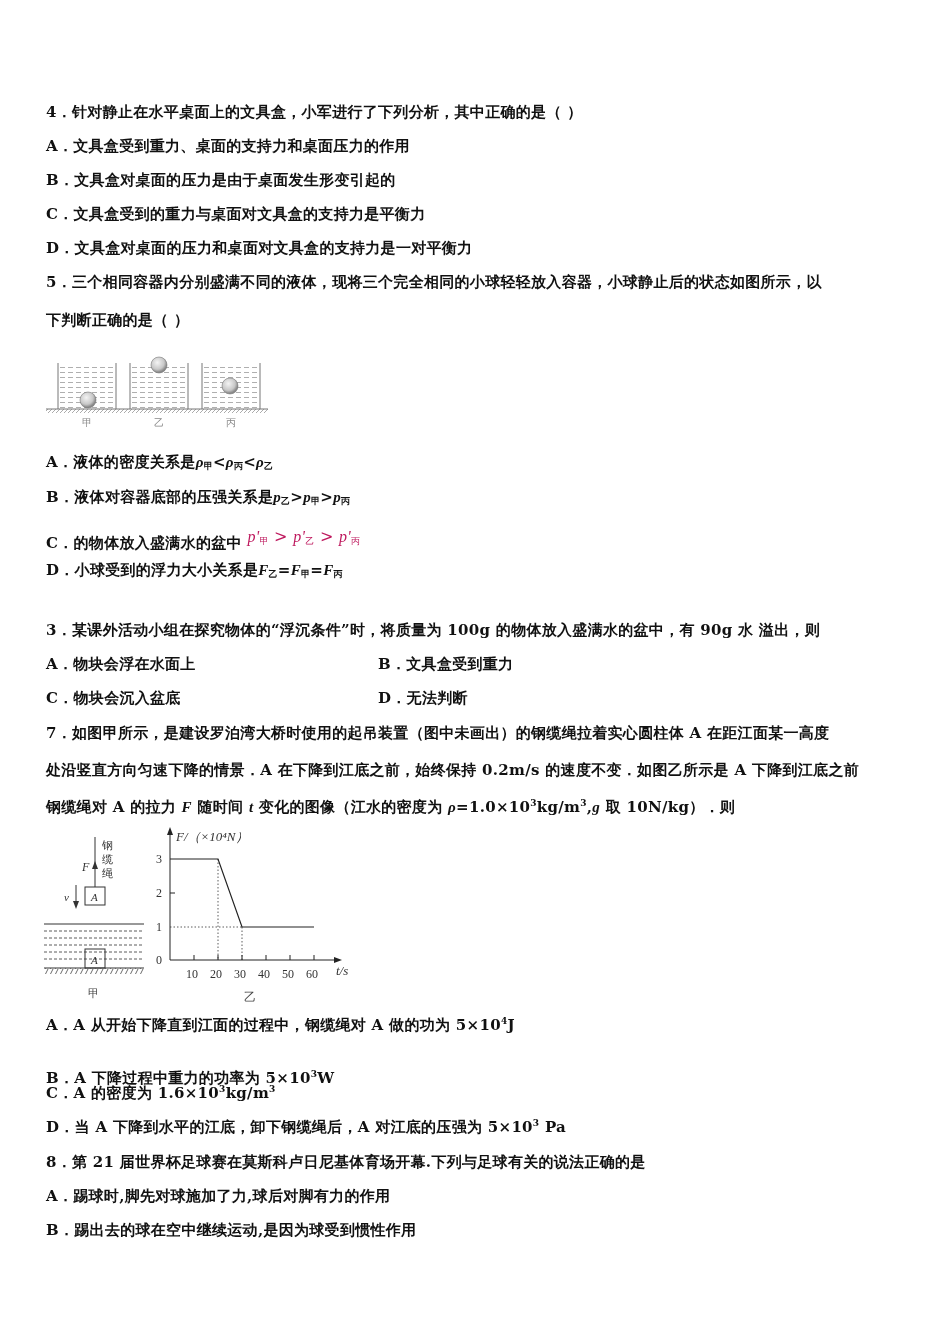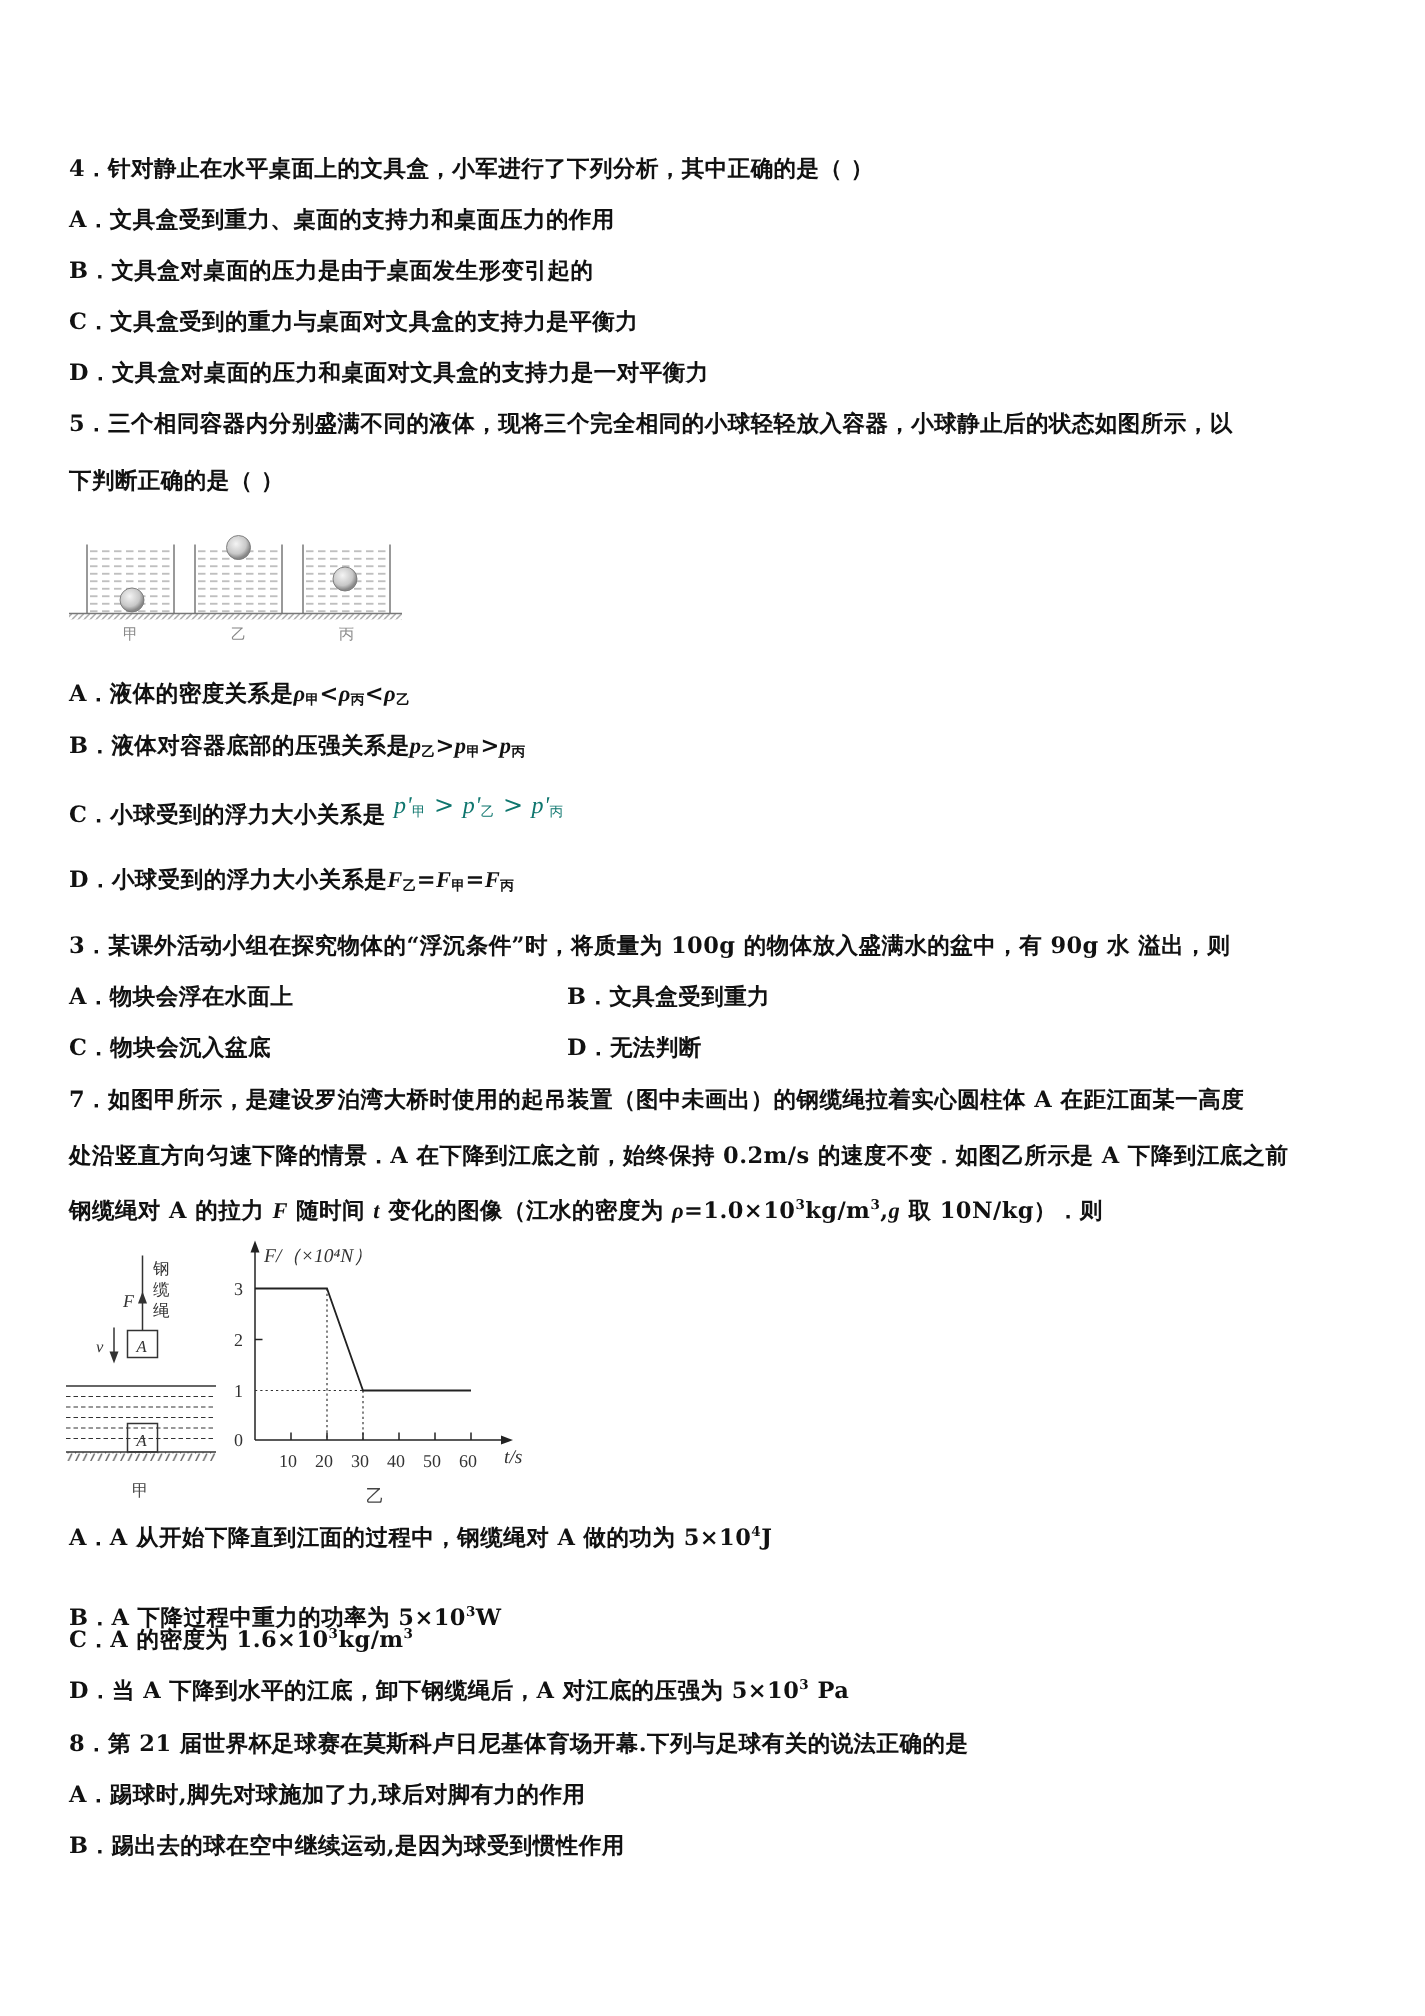--- a/index.html
+++ b/index.html
@@ -10,21 +10,21 @@
   }
   .line {
     position: absolute; left: 46px;
     font-size: 15px; font-weight: bold; line-height: 20px;
     white-space: nowrap; letter-spacing: 0.3px; text-align: right;
   }
   .opt-col2 { left: 378px; }
   .math { font-style: italic; font-family: "Liberation Serif", serif; }
   .sub { font-size: 9px; font-style: normal; vertical-align: -2px; }
   sup { font-size: 9px; vertical-align: 6px; line-height: 0; }
-  .light { font-weight: normal; color: #0f766e; font-size: 16px; }
+  .light { font-weight: normal; color: #be185d; font-size: 16px; }
   svg text { font-family: "Liberation Serif", serif; }
 </style>
 </head>
 <body>
 
 <div class="line" style="top:102px">4．针对静止在水平桌面上的文具盒，小军进行了下列分析，其中正确的是（    ）</div>
 <div class="line" style="top:136px">A．文具盒受到重力、桌面的支持力和桌面压力的作用</div>
 <div class="line" style="top:170px">B．文具盒对桌面的压力是由于桌面发生形变引起的</div>
 <div class="line" style="top:204px">C．文具盒受到的重力与桌面对文具盒的支持力是平衡力</div>
 <div class="line" style="top:238px">D．文具盒对桌面的压力和桌面对文具盒的支持力是一对平衡力</div>
@@ -75,24 +75,24 @@
   <text x="182" y="81" font-size="10" fill="#888">丙</text>
 </svg>
 
 <div class="line" style="top:452px">
   <span>A．液体的密度关系是</span><span class="math">ρ</span><span class="sub">甲</span><span>&lt;</span><span class="math">ρ</span><span class="sub">丙</span><span>&lt;</span><span class="math">ρ</span><span class="sub">乙</span>
 </div>
 <div class="line" style="top:487px">
   <span>B．液体对容器底部的压强关系是</span><span class="math">p</span><span class="sub">乙</span><span>&gt;</span><span class="math">p</span><span class="sub">甲</span><span>&gt;</span><span class="math">p</span><span class="sub">丙</span>
 </div>
 <div class="line" style="top:533px">
-  <span>C．小球受到的浮力大小关系是</span>
+  <span>C．的物体放入盛满水的盆中</span>
   <span class="light" style="position:relative;top:-6px"><span class="math">p'</span><span class="sub">甲</span> <span>&gt;</span> <span class="math">p'</span><span class="sub">乙</span> <span>&gt;</span> <span class="math">p'</span><span class="sub">丙</span></span>
 </div>
-<div class="line" style="top:576px">
+<div class="line" style="top:560px">
   <span>D．小球受到的浮力大小关系是</span><span class="math">F</span><span class="sub">乙</span><span>=</span><span class="math">F</span><span class="sub">甲</span><span>=</span><span class="math">F</span><span class="sub">丙</span>
 </div>
 
 <div class="line" style="top:620px">3．某课外活动小组在探究物体的“浮沉条件”时，将质量为 100g 的物体放入盛满水的盆中，有 90g 水 溢出，则</div>
 <div class="line" style="top:654px">A．物块会浮在水面上</div>
 <div class="line opt-col2" style="top:654px">B．文具盒受到重力</div>
 <div class="line" style="top:688px">C．物块会沉入盆底</div>
 <div class="line opt-col2" style="top:688px">D．无法判断</div>
 
 <div class="line" style="top:723px">7．如图甲所示，是建设罗泊湾大桥时使用的起吊装置（图中未画出）的钢缆绳拉着实心圆柱体 A 在距江面某一高度</div>

